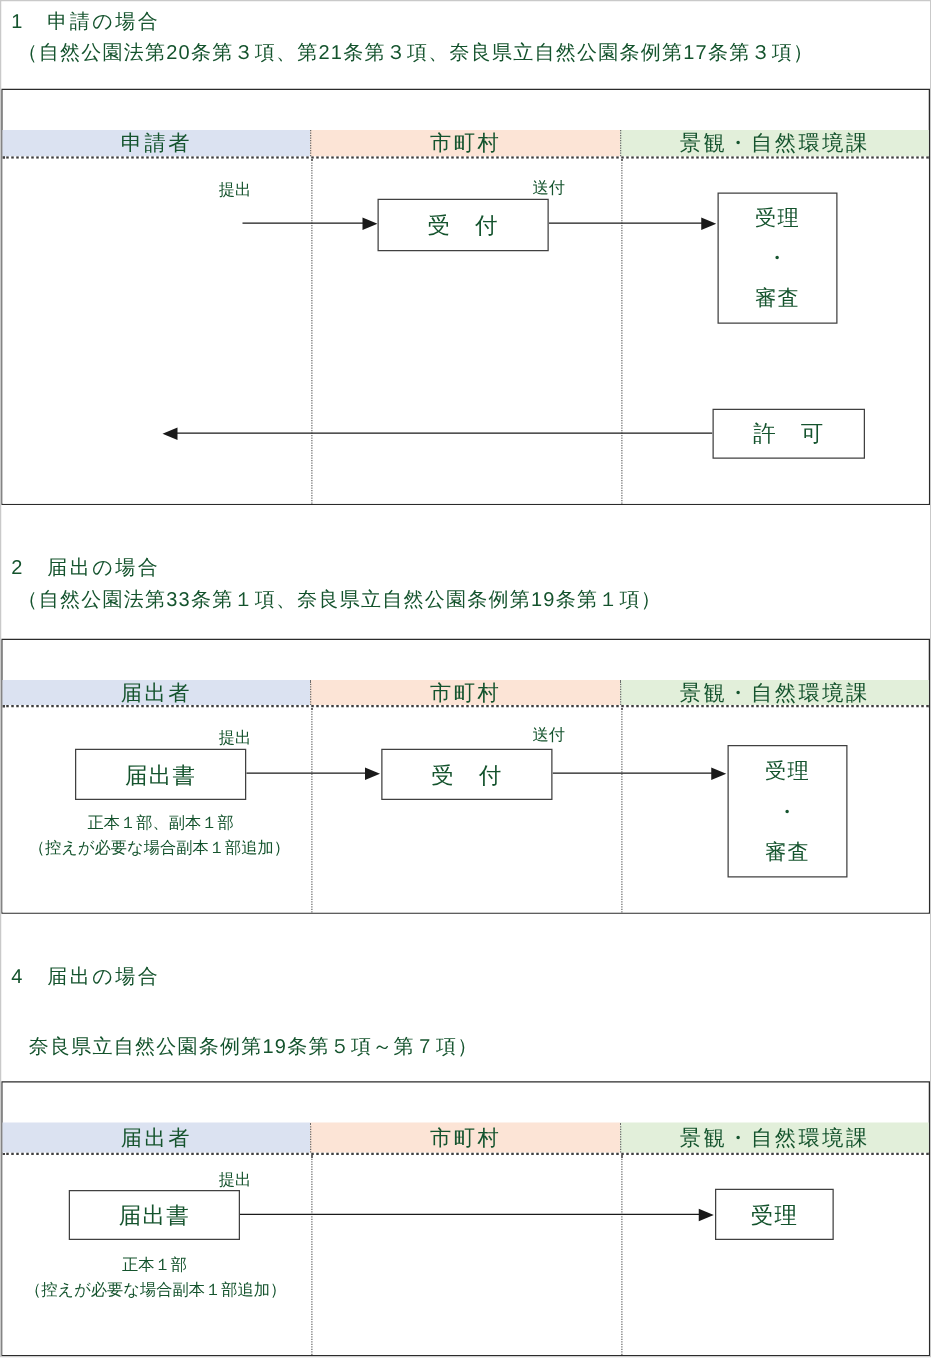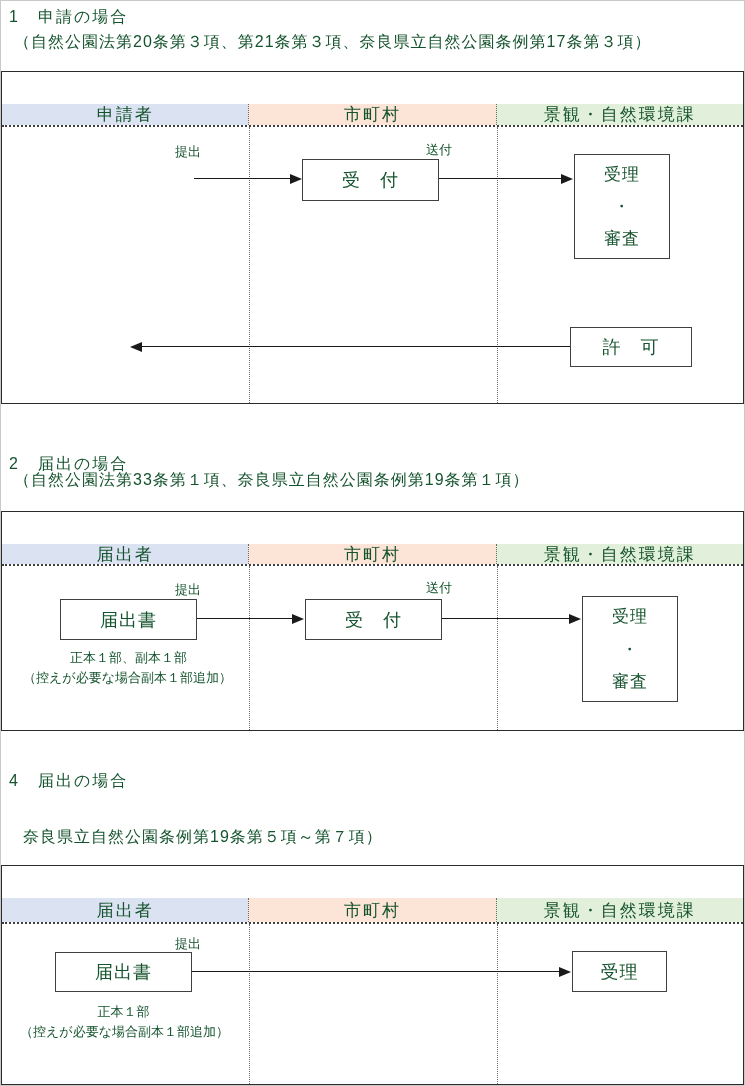--- a/index.html
+++ b/index.html
@@ -76,21 +76,21 @@
         <span>・</span>
         <span>審査</span>
       </div>
 
       <div class="fbox" style="left:568px; top:200px; width:122px; height:40px">許　可</div>
       <div class="tri-l" style="left:128px; top:215px"></div>
       <div class="hline" style="left:139px; top:219px; width:429px"></div>
     </div>
   </div>
 
-  <div class="sec-title" style="top:453px">2　届出の場合</div>
+  <div class="sec-title" style="top:443px">2　届出の場合</div>
   <div class="sec-law" style="top:469px">（自然公園法第33条第１項、奈良県立自然公園条例第19条第１項）</div>
 
   <div class="ftable" style="top:510px; height:220px">
     <div class="thead" style="height:52px">
       <div class="th th1">届出者</div>
       <div class="th th2">市町村</div>
       <div class="th th3">景観・自然環境課</div>
     </div>
     <div class="tbody">
       <div class="vline" style="left:247px"></div>

